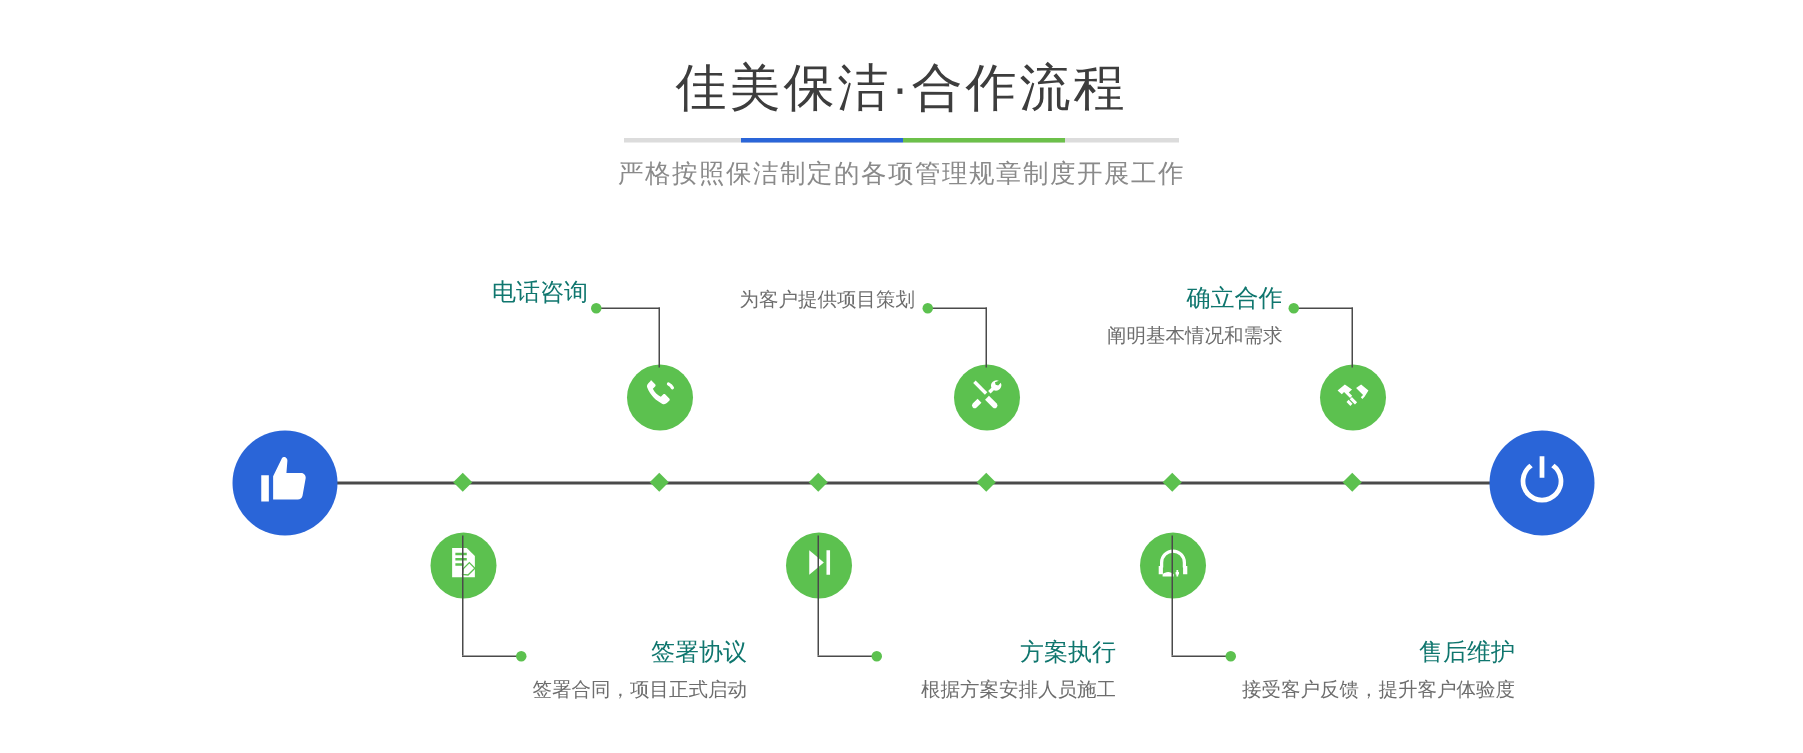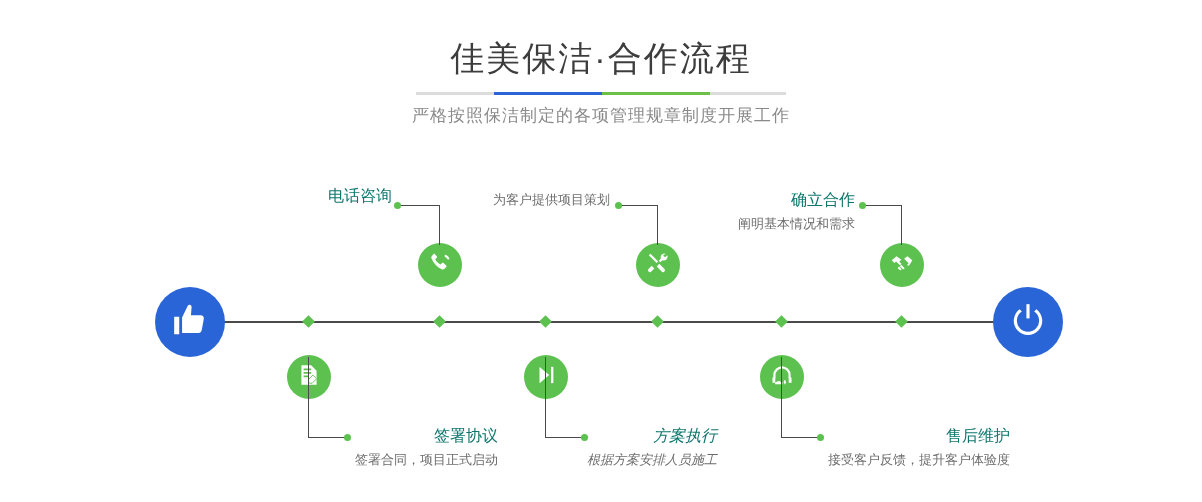--- a/index.html
+++ b/index.html
@@ -150,21 +150,21 @@
     <span>
       <svg viewBox="0 0 24 24">
           <path d="M6 4.5 15 12l-9 7.5z"></path>
           <path d="M16.6 4.5h2.2v15h-2.2z"></path>
         </svg>
     </span>
   </div>
   <div class="vline" style="left:545px;top:357px;height:80px;"></div>
   <div class="hline" style="left:545px;top:437px;width:38px;"></div>
   <div class="arrowdot" style="left:581px;top:434px;"></div>
-  <div class="lab down" style="left:587px;top:426px;font-style:italic;">
+  <div class="lab down" style="left:614px;top:426px;">
     <div class="t">方案执行</div>
     <div class="d">根据方案安排人员施工</div>
   </div>
 
   <div class="diamond" style="left:897px;top:317px;"></div>
   <div class="node" style="left:880px;top:243px;">
     <span>
       <svg viewBox="0 0 24 24">
           <path d="M2.5 9.5 7 5.8l4.4 3.1-2 1.9 2.1 2-1.3 1.3-3.7-3.6-1.4 1.4z"></path>
           <path d="M21.5 9.5 17 5.8l-3.1 2.2 4.3 4.3-1.4 1.4 1 1 1.4-1.4z"></path>

